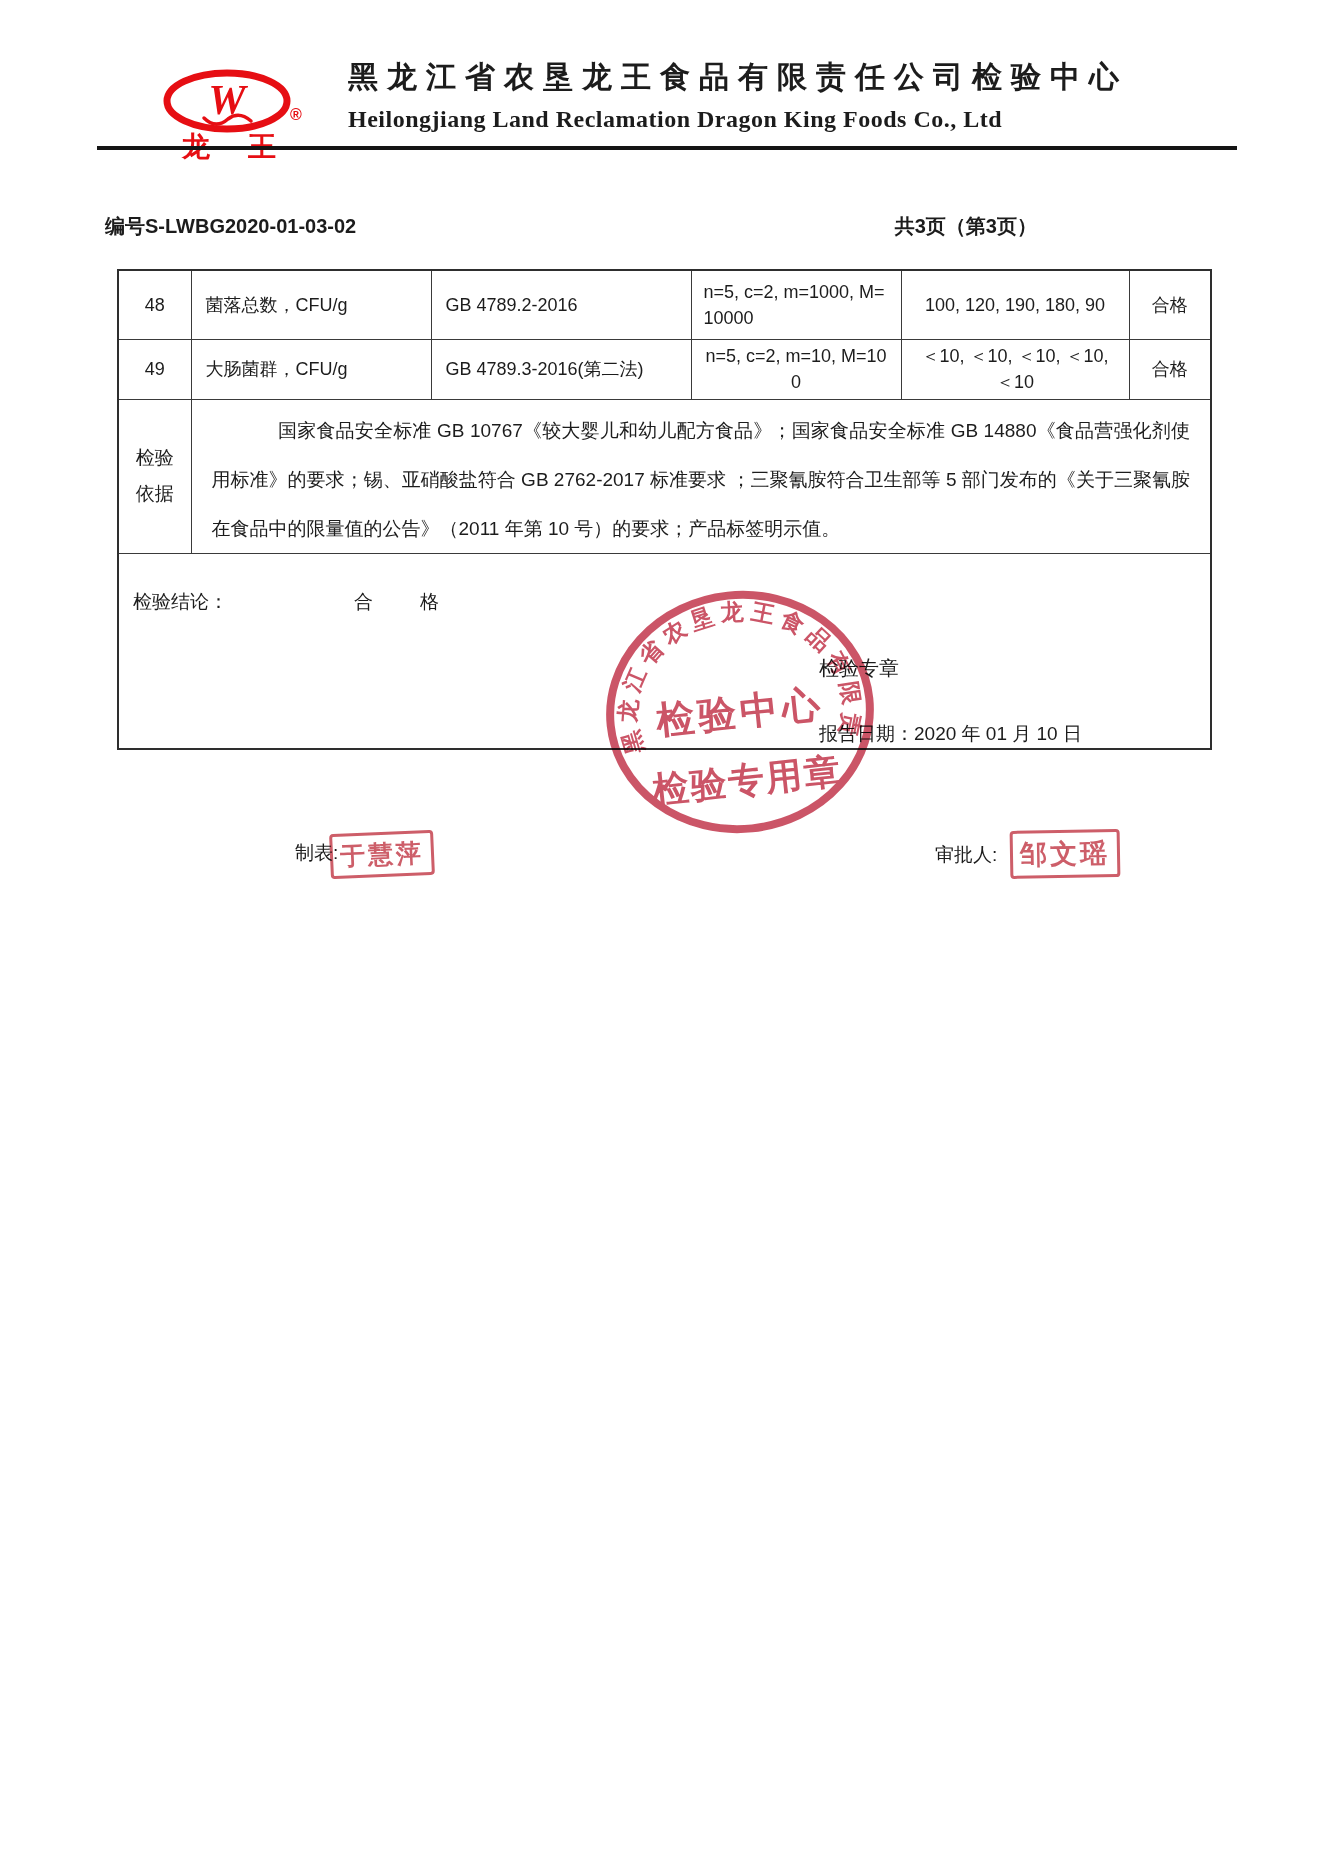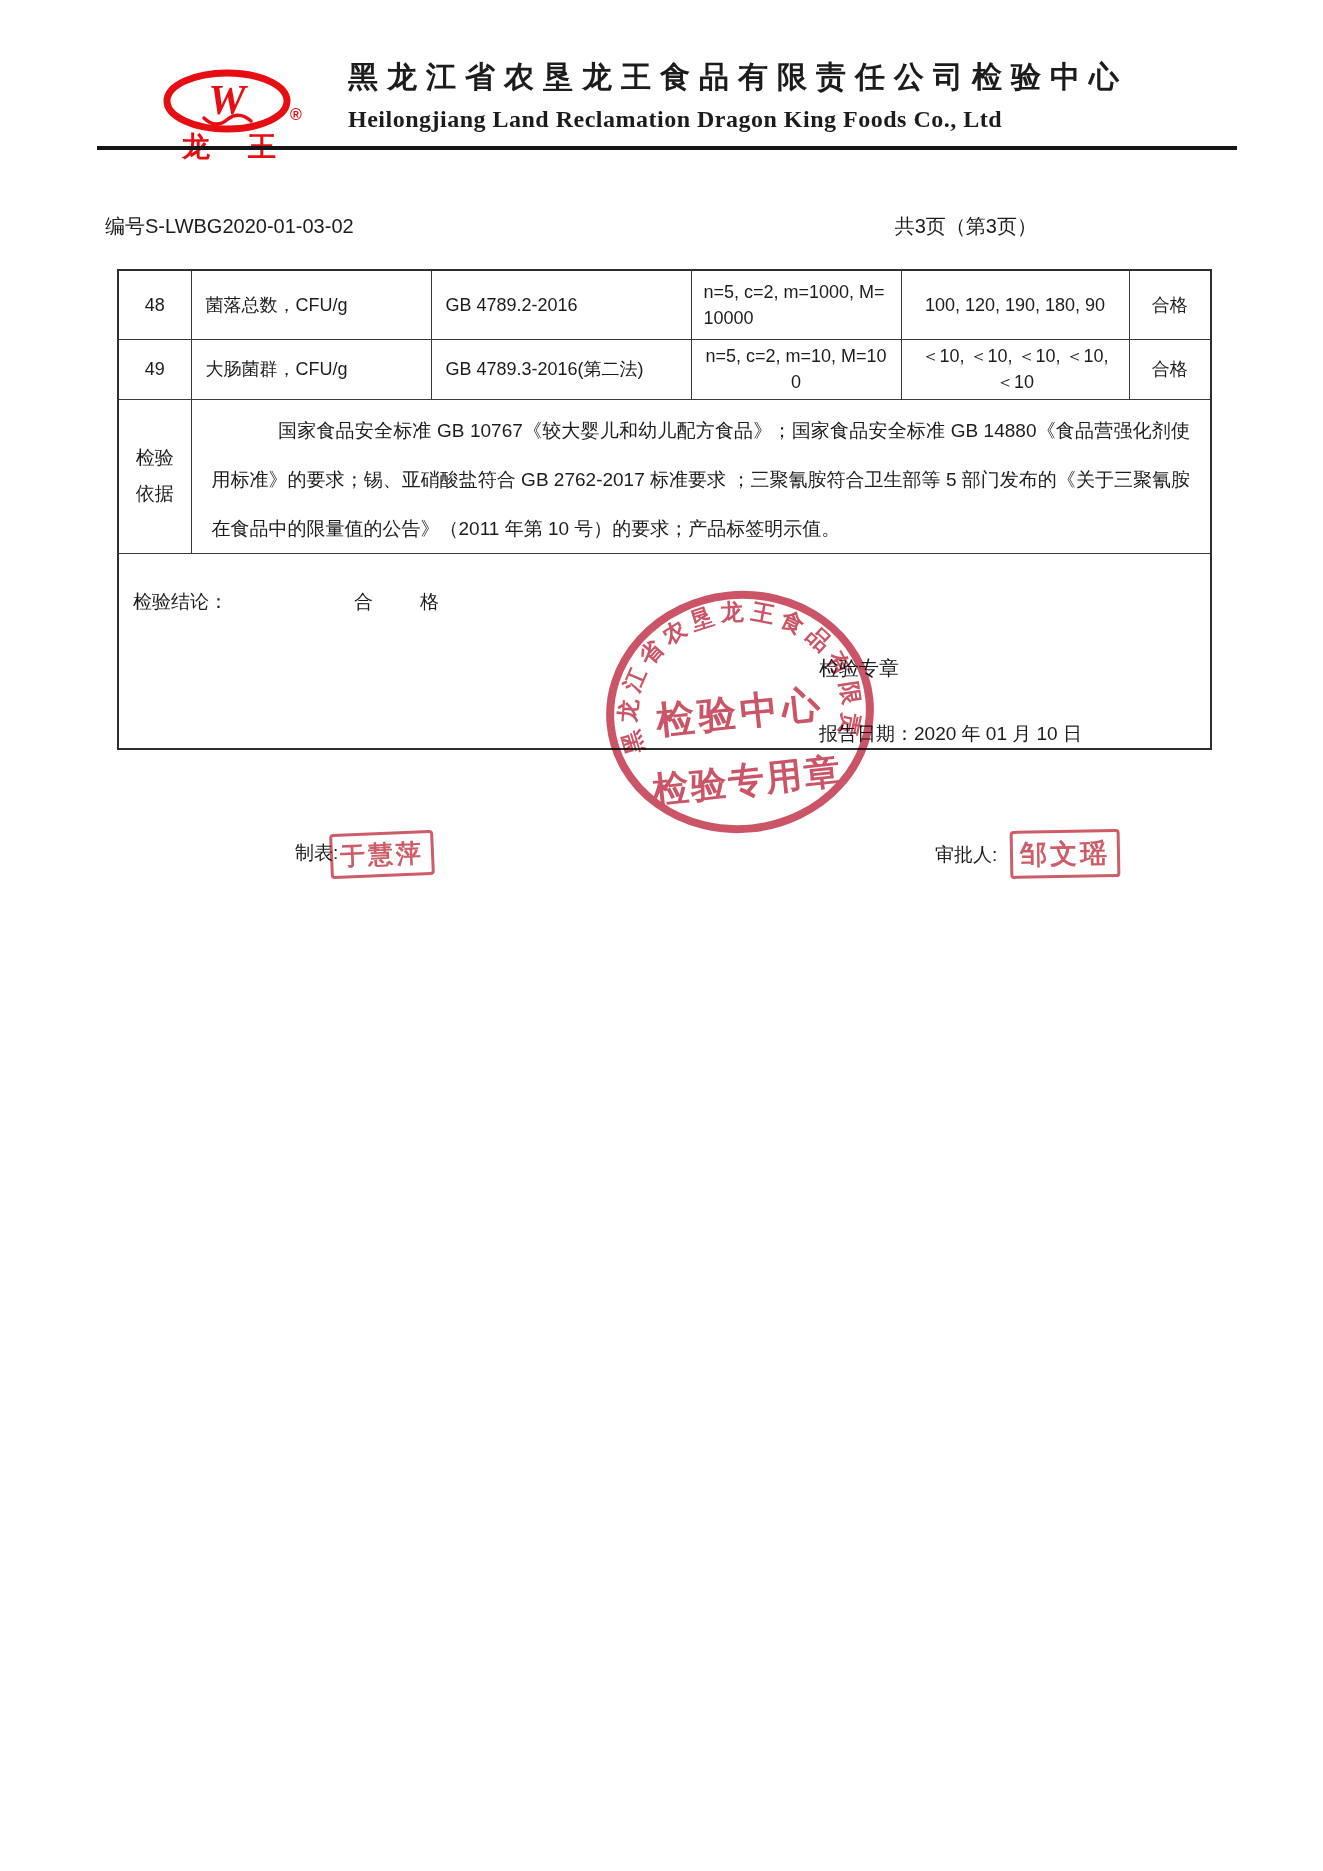--- a/index.html
+++ b/index.html
@@ -17,21 +17,21 @@
   }
   .title-en{
     margin-top:8px;font-size:24px;font-weight:bold;letter-spacing:.5px;white-space:nowrap;
     font-family:"Liberation Serif","DejaVu Serif",serif;
   }
   .header-rule{position:absolute;left:97px;top:146px;width:1140px;height:4px;background:#151515;}
   
   .meta{
     position:absolute;left:105px;top:213px;width:932px;
     display:flex;justify-content:space-between;
-    font-size:20px;font-weight:normal;
+    font-size:20px;font-weight:bold;
   }
   
   .report-table{
     position:absolute;left:117px;top:269px;width:1093px;
     border-collapse:collapse;table-layout:fixed;
     font-size:18px;
   }
   .report-table td{
     border:1.8px solid #3a3a3a;
     padding:2px 10px;vertical-align:middle;text-align:center;

